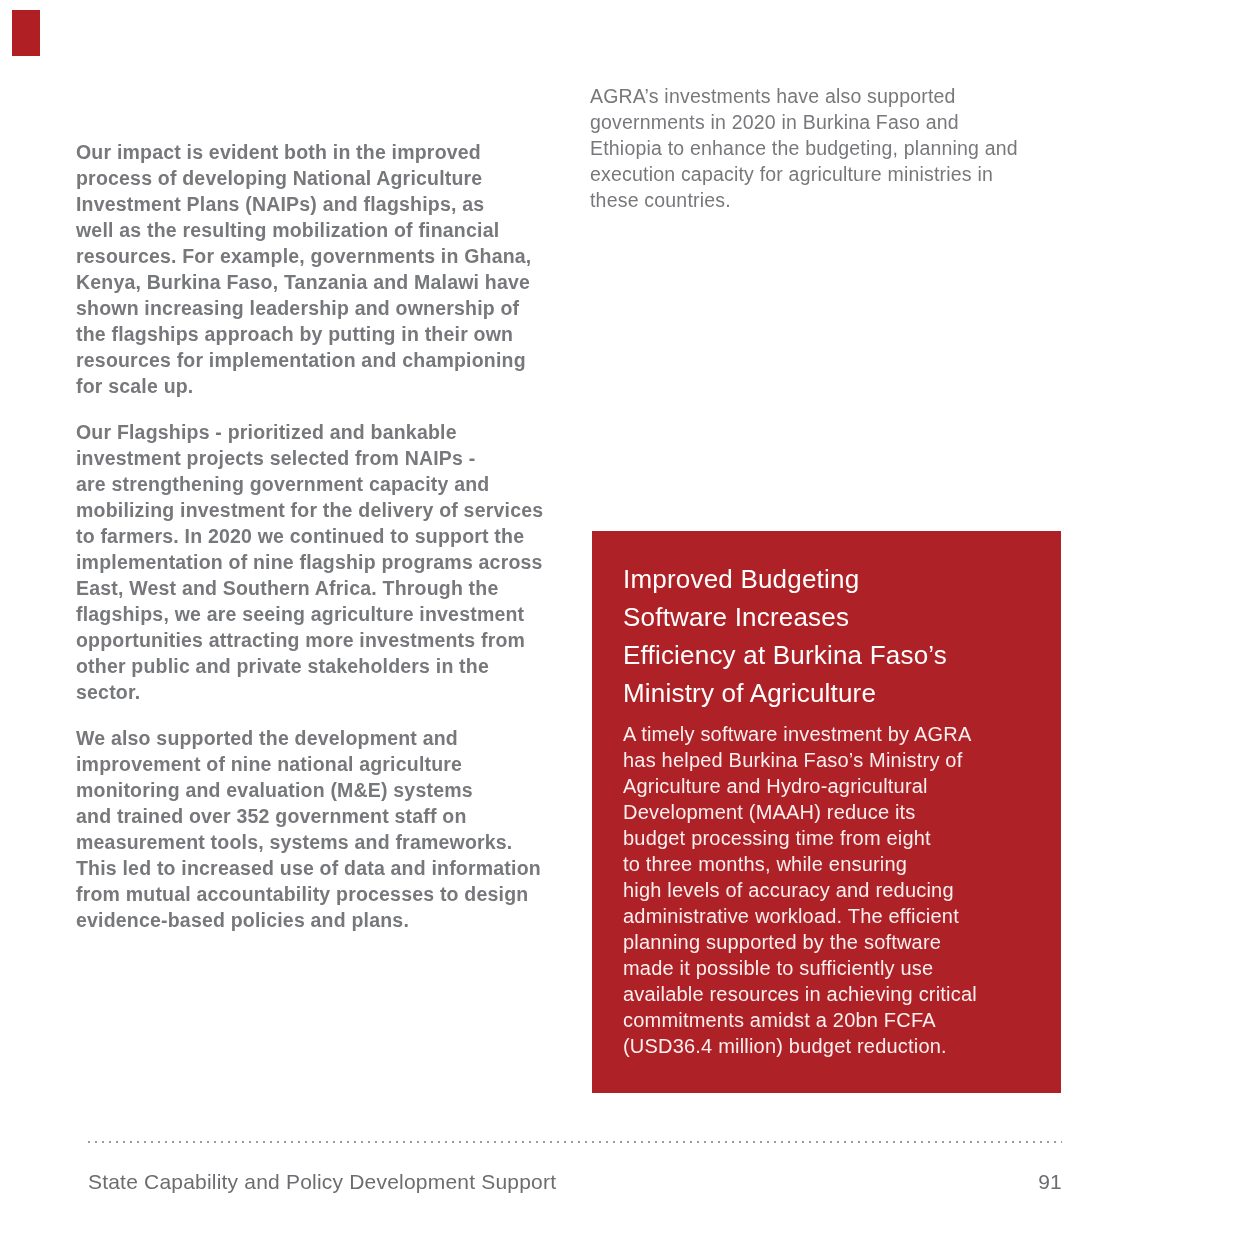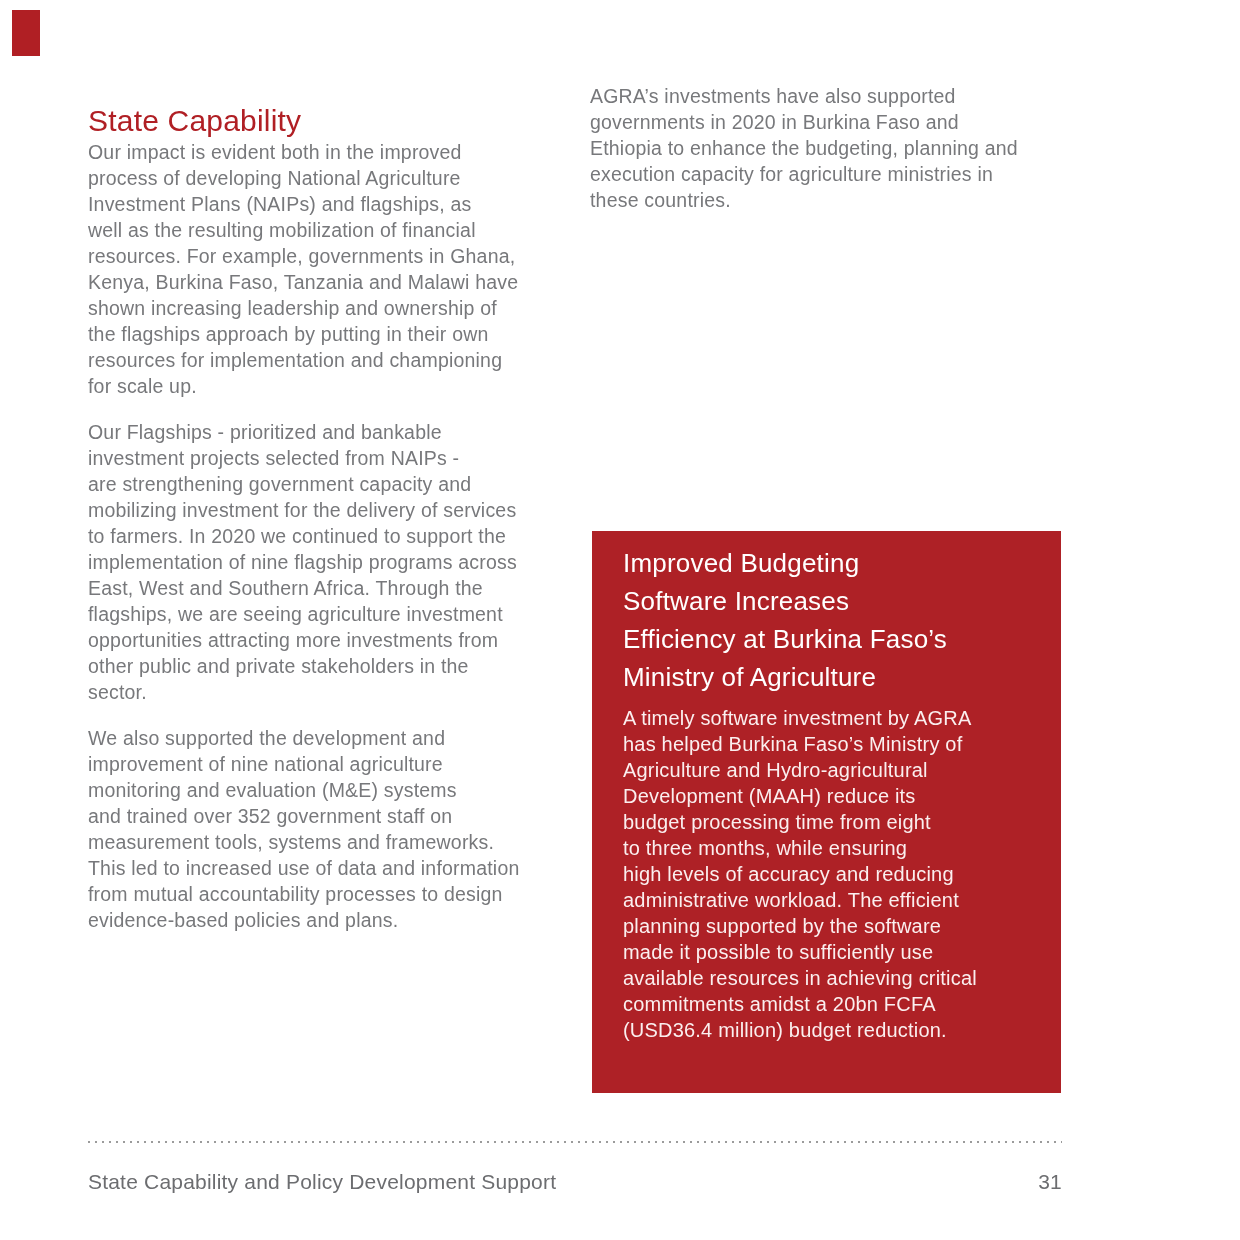--- a/index.html
+++ b/index.html
@@ -30,35 +30,36 @@
   .para {
     font-size: 19.5px;
     line-height: 26px;
     color: #77787B;
     letter-spacing: 0.2px;
     white-space: pre-line;
     margin: 0 0 20px 0;
   }
   .col-left {
     position: absolute;
-    left: 88px; top: 139px;
+    left: 76px; top: 139px;
     width: 495px;
+    font-weight: bold;
   }
   .col-right-intro {
     position: absolute;
     left: 590px; top: 83px;
     width: 500px;
   }
   .callout-box {
     position: absolute;
     left: 592px; top: 531px;
     width: 469px; height: 562px;
     background: #AE2126;
     box-sizing: border-box;
-    padding: 13px 30px 0 31px;
+    padding: 29px 30px 0 31px;
   }
   .callout-title {
     font-size: 26px;
     line-height: 38px;
     font-weight: 500;
     color: #ffffff;
     letter-spacing: 0.2px;
     white-space: pre-line;
     margin: 0;
   }
@@ -92,21 +93,20 @@
     letter-spacing: 0.2px;
   }
 </style>
 </head>
 <body>
 
 <div class="page">
 
   <div class="corner-tab"></div>
 
-  <h1 class="page-title">State Capability</h1>
 
   <div class="col-left">
     <p class="para">Our impact is evident both in the improved
 process of developing National Agriculture
 Investment Plans (NAIPs) and flagships, as
 well as the resulting mobilization of financial
 resources. For example, governments in Ghana,
 Kenya, Burkina Faso, Tanzania and Malawi have
 shown increasing leadership and ownership of
 the flagships approach by putting in their own
@@ -158,16 +158,16 @@
 made it possible to sufficiently use
 available resources in achieving critical
 commitments amidst a 20bn FCFA
 (USD36.4 million) budget reduction.</p>
   </div>
 
   <div class="footer-divider"></div>
 
   <div class="footer-row">
     <span>State Capability and Policy Development Support</span>
-    <span>31</span>
+    <span>91</span>
   </div>
 
 </div>
 
 </body></html>

